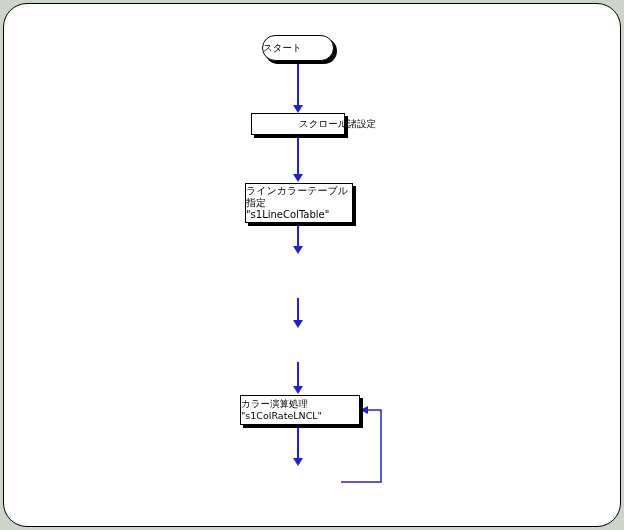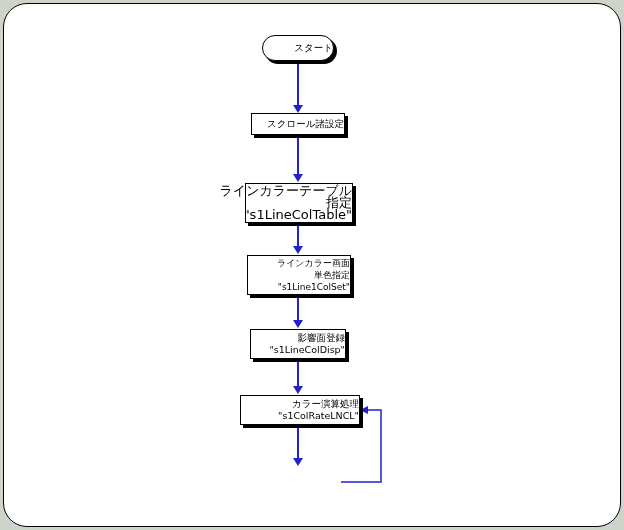--- a/index.html
+++ b/index.html
@@ -31,21 +31,21 @@
     top: 0;
   }
   .node {
     position: absolute;
     box-sizing: border-box;
     background: #ffffff;
     border: 1px solid #000000;
     box-shadow: 3px 3px 0 #000000;
     display: flex;
     flex-direction: column;
-    align-items: flex-end;
+    align-items: flex-start;
     justify-content: center;
     text-align: center;
     color: #000000;
     font-size: 9.5px;
     line-height: 12px;
     white-space: nowrap;
   }
   .node.start {
     border-radius: 13px;
   }
@@ -83,40 +83,31 @@
     <g>
       <polyline points="337,478 377,478 377,406 364,406" fill="none" stroke="#2222cc" stroke-width="1.5"></polyline>
       <polygon points="356,406 364,402 364,410" fill="#2222cc"></polygon>
     </g>
   </svg>
 
   <div class="node start" style="left:258px; top:31px; width:72px; height:26px;">
     <span>スタート</span>
   </div>
 
-  <div class="node" style="left:247px; top:109px; width:94px; height:22px;">
+  <div class="node" style="left:247px; top:109px; width:94px; height:22px;padding-left:47px;">
     <span>スクロール諸設定</span>
   </div>
 
-  <div class="node" style="left:241px; top:179px; width:108px; height:40px; font-size:13px;">
+  <div class="node" style="left:241px; top:179px; width:108px; height:40px; font-size:10px;">
     <span>ラインカラーテーブル</span>
     <span>指定</span>
     <span>"s1LineColTable"</span>
   </div>
 
-  <div class="node" style="left:243px; top:251px; width:104px; height:40px; font-size:9px;">
-    <span>ラインカラー画面</span>
-    <span>単色指定</span>
-    <span>"s1Line1ColSet"</span>
-  </div>
 
-  <div class="node" style="left:246px; top:325px; width:96px; height:30px;">
-    <span>影響面登録</span>
-    <span>"s1LineColDisp"</span>
-  </div>
 
   <div class="node" style="left:236px; top:391px; width:120px; height:30px;">
     <span>カラー演算処理</span>
     <span>"s1ColRateLNCL"</span>
   </div>
 
 
 </div>
 
 </body></html>

